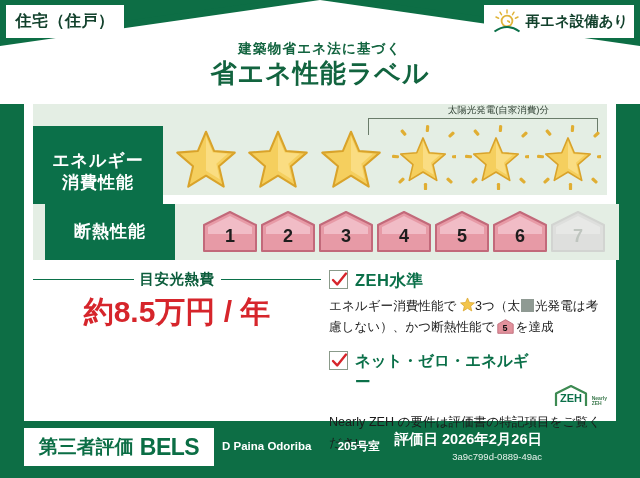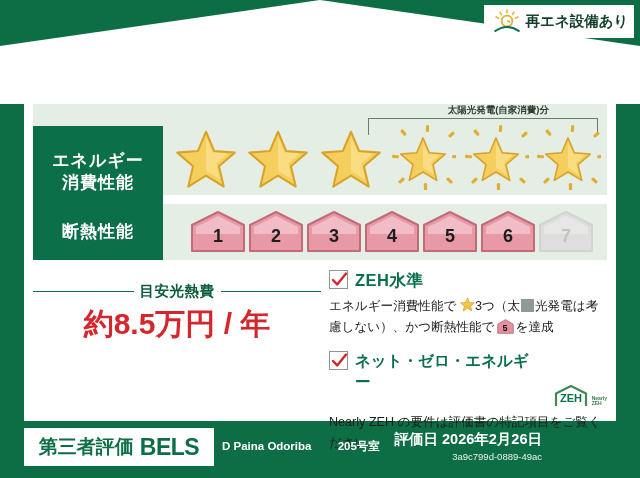--- a/index.html
+++ b/index.html
@@ -60,31 +60,31 @@
 
   
   .row-energy{top:8px;width:574px;height:91px;}
   .row-energy .row-label{width:130px;height:91px;font-size:17px;letter-spacing:1px;margin-top:44px;}
   .stars-area{position:relative;flex:1 1 auto;height:91px;}
   .bracket-cap{
     position:absolute;top:14px;right:9px;width:228px;height:16px;
     border-top:1.4px solid #6a7c6a;border-left:1.4px solid #6a7c6a;border-right:1.4px solid #6a7c6a;
   }
   .bracket-label{
-    position:absolute;top:0px;right:54px;font-size:9.5px;font-weight:bold;color:#2f4033;
+    position:absolute;top:0px;right:54px;font-size:9.5px;font-weight:normal;color:#2f4033;
     background:#e4eee4;padding:0 4px;letter-spacing:0px;white-space:nowrap;
   }
   .stars-row{
     position:absolute;left:8px;right:4px;top:21px;height:66px;
     display:flex;align-items:center;justify-content:space-between;
   }
   .star-cell{position:relative;width:70px;height:66px;display:flex;align-items:center;justify-content:center;}
 
   
-  .row-ins{top:108px;width:574px;height:56px;}
+  .row-ins{top:108px;width:574px;height:56px;padding-left:12px;}
   .row-ins .row-label{width:130px;height:56px;font-size:17px;letter-spacing:1px;}
   .houses-row{
     position:relative;flex:1 1 auto;height:56px;
     display:flex;align-items:center;justify-content:center;gap:2px;padding-left:14px;
   }
   .hz{position:relative;width:56px;height:44px;}
   .hz svg{display:block;width:56px;height:44px;}
   .hz .num{
     position:absolute;left:0;top:0;width:56px;height:44px;
     display:flex;align-items:center;justify-content:center;
@@ -92,21 +92,21 @@
   }
   .hz.off .num{color:#bfc5bf;}
 
   
   .lower{position:absolute;left:9px;top:172px;width:574px;height:145px;display:flex;}
   .col-left{width:288px;position:relative;}
   .col-right{width:286px;position:relative;padding-left:8px;box-sizing:border-box;}
 
   .cost-head{
     display:flex;align-items:center;justify-content:center;gap:6px;
-    margin-top:14px;
+    margin-top:2px;
   }
   .cost-head .ln{height:1.6px;background:#0b7049;flex:1 1 auto;}
   .cost-head .tx{font-size:14.5px;font-weight:bold;color:#0b5c3b;letter-spacing:.5px;white-space:nowrap;}
   .cost-value{
     text-align:center;color:#d6252b;font-weight:bold;
     font-size:30px;letter-spacing:0px;margin-top:6px;line-height:1.1;
   }
   .cost-note{
     margin:14px 10px 0 14px;font-size:12.6px;line-height:1.72;color:#1b1b1b;
     text-align:justify;letter-spacing:0px;
@@ -158,39 +158,46 @@
   .eval-id{font-size:9.5px;margin-top:2px;letter-spacing:0px;color:#e8f2ec;white-space:nowrap;}
 </style>
 </head>
 <body>
 
 <div class="label-root">
 
   <div class="roof"></div>
   <div class="roof-inner"></div>
 
+  <div class="top-badge badge-type">
+    <span>住宅（住戸）</span>
+  </div>
 
   <div class="top-badge badge-renew">
     <span class="sun-ico">
       <svg viewBox="0 0 30 26">
         <g stroke="#e0b43a" stroke-width="1.5" stroke-linecap="round">
           <line x1="15" y1="1" x2="15" y2="4"></line>
           <line x1="8" y1="3.2" x2="9.5" y2="5.6"></line>
           <line x1="22" y1="3.2" x2="20.5" y2="5.6"></line>
           <line x1="4" y1="8" x2="6.6" y2="9.2"></line>
           <line x1="26" y1="8" x2="23.4" y2="9.2"></line>
         </g>
         <circle cx="15" cy="12" r="5.4" fill="none" stroke="#e0b43a" stroke-width="1.8"></circle>
         <path d="M15 12 q2.6 -0.4 2.4 2" fill="none" stroke="#e0b43a" stroke-width="1.6"></path>
         <path d="M2.5 22.5 q12.5 -9 25 0" fill="none" stroke="#0b7049" stroke-width="2"></path>
       </svg>
     </span>
     <span class="txt">再エネ設備あり</span>
   </div>
 
+  <div class="title-wrap">
+    <div class="title-sub">建築物省エネ法に基づく</div>
+    <div class="title-main">省エネ性能ラベル</div>
+  </div>
 
   <div class="card">
 
     <div class="row-band row-energy">
       <div class="row-label">
         <span>エネルギー</span>
         <span>消費性能</span>
       </div>
       <div class="stars-area">
         <div class="bracket-cap"></div>

